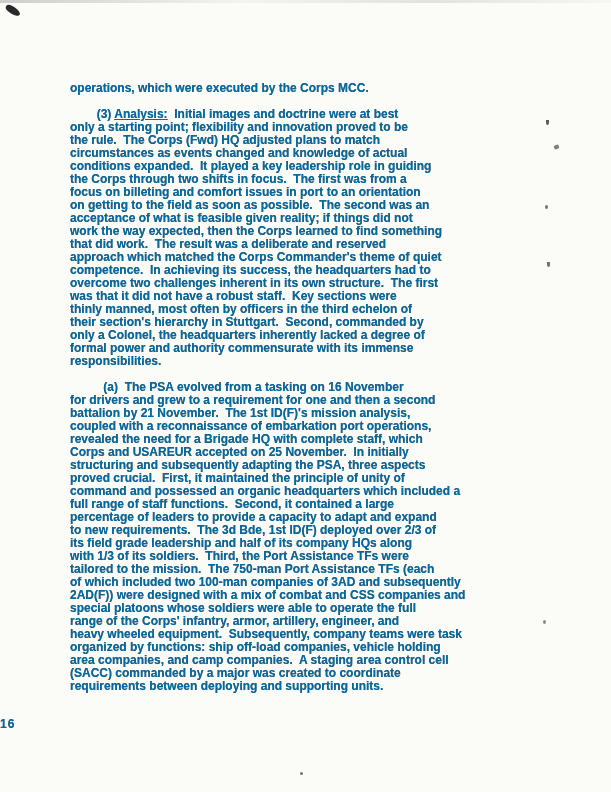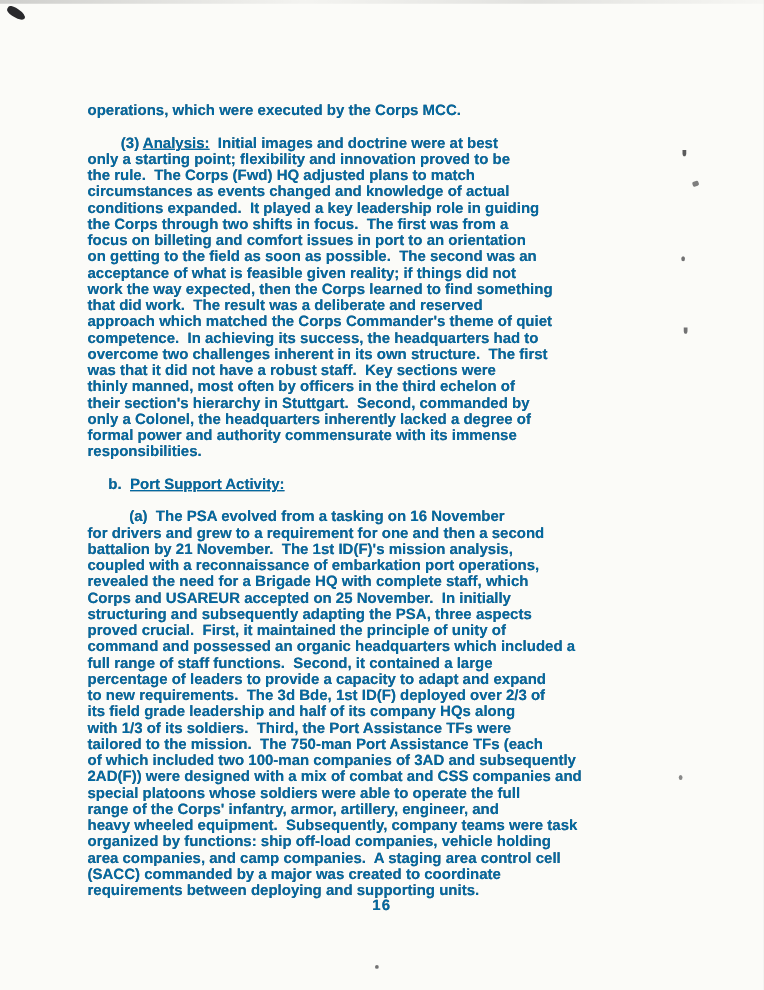--- a/index.html
+++ b/index.html
@@ -33,21 +33,21 @@
   }
   .u {
     text-decoration: underline;
     text-align: right;
   }
   .page-number {
     position: absolute;
     top: 718px;
     left: 0;
     width: 611px;
-    text-align: center;
+    text-align: left;
     letter-spacing: 1px;
     text-shadow: 0 0 0.4px rgba(20,20,25,0.6);
   }
   
   .artifact {
     position: absolute;
     background: #17171a;
   }
   .corner-blotch {
     left: 5px;
@@ -103,21 +103,20 @@
 approach which matched the Corps Commander's theme of quiet
 competence.  In achieving its success, the headquarters had to
 overcome two challenges inherent in its own structure.  The first
 was that it did not have a robust staff.  Key sections were
 thinly manned, most often by officers in the third echelon of
 their section's hierarchy in Stuttgart.  Second, commanded by
 only a Colonel, the headquarters inherently lacked a degree of
 formal power and authority commensurate with its immense
 responsibilities.</span></p>
 
-    <p><span>     b.  </span><span class="u">Port Support Activity:</span></p>
 
 
     <p>          (a)  The PSA evolved from a tasking on 16 November
 for drivers and grew to a requirement for one and then a second
 battalion by 21 November.  The 1st ID(F)'s mission analysis,
 coupled with a reconnaissance of embarkation port operations,
 revealed the need for a Brigade HQ with complete staff, which
 Corps and USAREUR accepted on 25 November.  In initially
 structuring and subsequently adapting the PSA, three aspects
 proved crucial.  First, it maintained the principle of unity of

